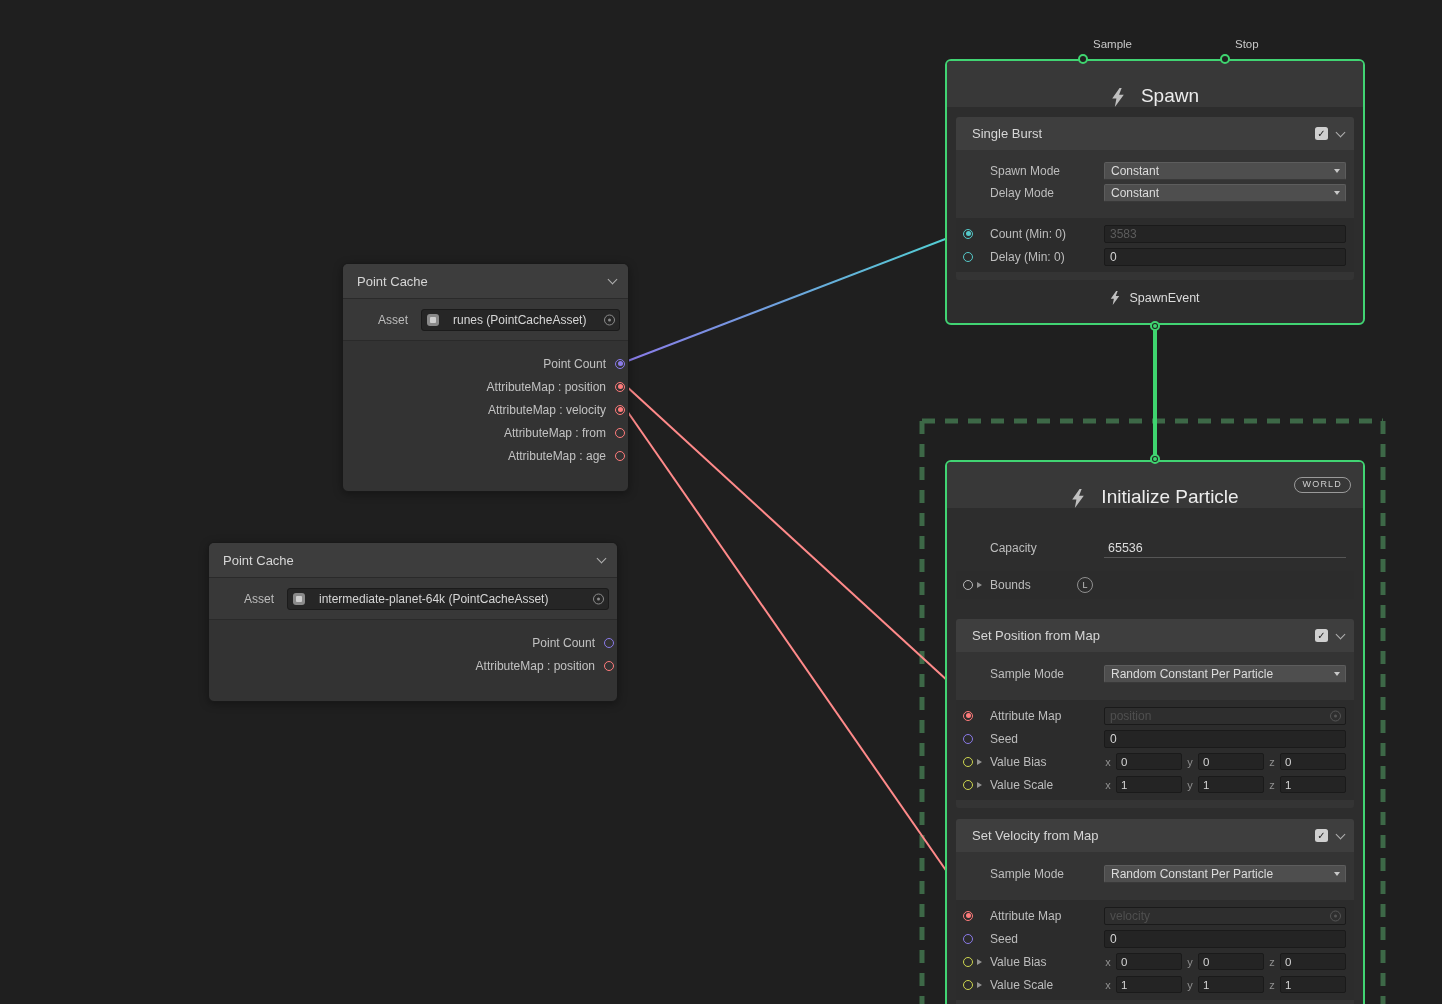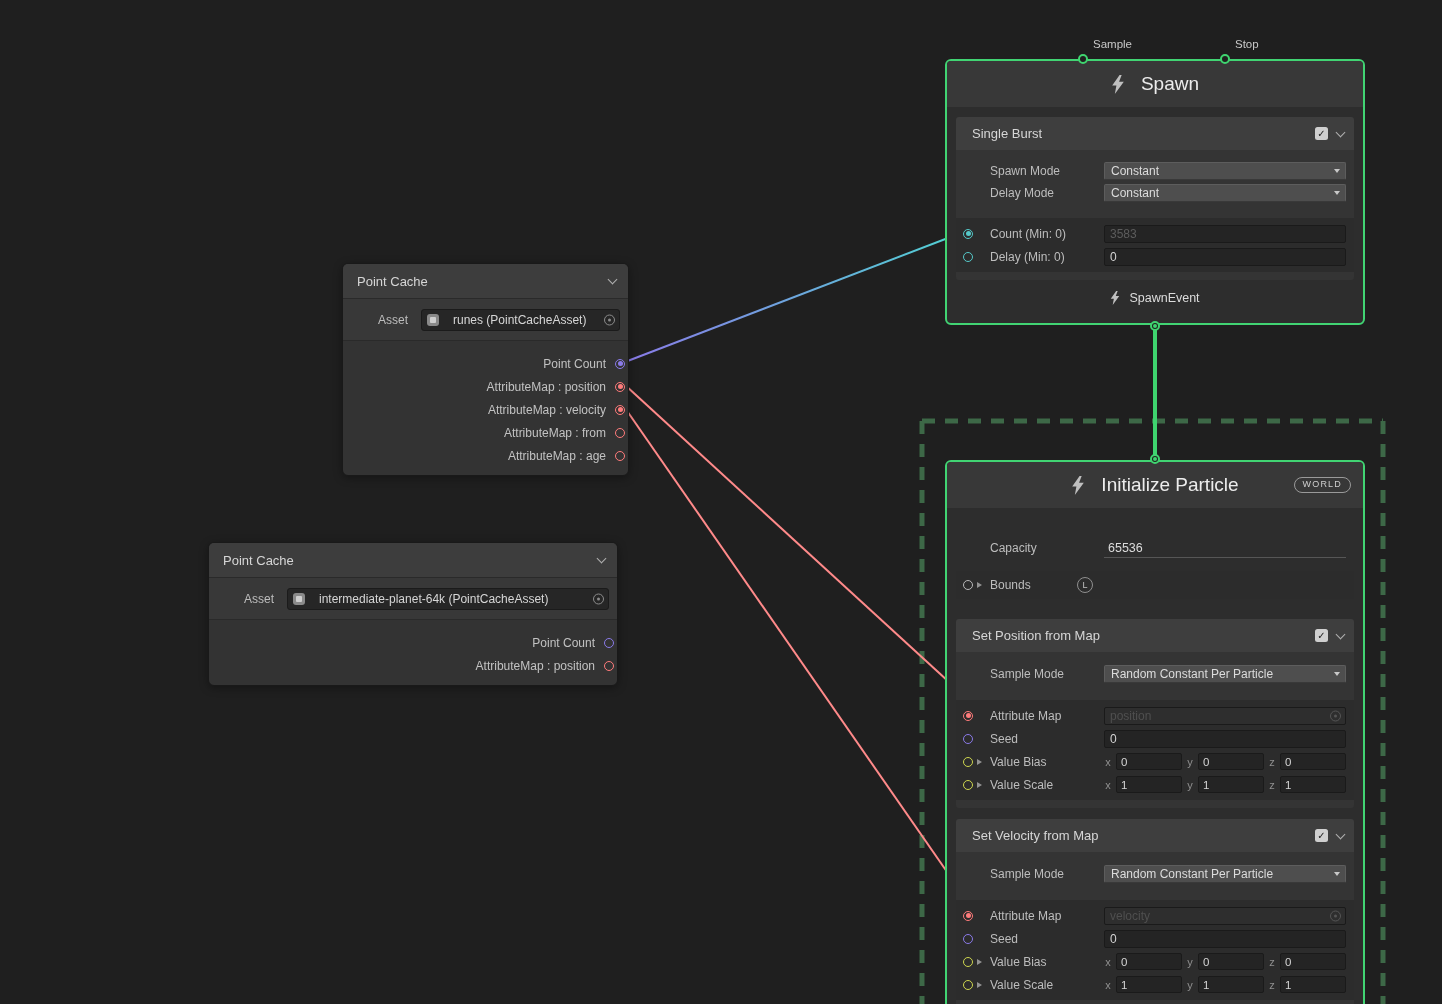--- a/index.html
+++ b/index.html
@@ -10,21 +10,21 @@
     font-family:"Liberation Sans", sans-serif;
     color:#c8c8c8;
   }
   svg.edges { position:absolute; left:0; top:0; z-index:1; }
 
   
   .vfx-node { position:absolute; z-index:2; background:#2d2d2d; border-radius:6px; }
   .vfx-node.selected { border:2px solid #41d473; }
   .titlebar {
     height:46px; background:#383838; border-radius:4px 4px 0 0;
-    display:flex; align-items:center; justify-content:center; gap:16px;
+    display:flex; align-items:flex-end; justify-content:center; gap:16px;
     font-size:19px; color:#ececec; position:relative;
   }
   .flow-label { position:absolute; top:-23px; font-size:11.5px; color:#c9c9c9; }
   .flow-port {
     position:absolute; width:10px; height:10px; border-radius:50%;
     border:2px solid var(--c,#41d473); background:#1f1f1f; z-index:3;
   }
   .flow-port.filled::after { content:""; position:absolute; inset:1px; border-radius:50%; background:var(--c,#41d473); }
 
   
@@ -116,21 +116,21 @@
   .pc-header .pc-title { flex:1; }
   .pc-asset-row { height:43px; background:#383838; border-top:1px solid #2a2a2a; border-bottom:1px solid #2a2a2a; display:flex; align-items:center; padding-left:35px; }
   .asset-label { flex:0 0 33px; font-size:12px; color:#bdbdbd; margin-right:10px; }
   .objfield-asset {
     flex:1; margin-right:8px; height:22px; background:#262626; border:1px solid #1b1b1b; border-radius:3px;
     display:flex; align-items:center; gap:14px; padding:0 22px 0 5px; position:relative;
     font-size:12px; color:#d6d6d6; white-space:nowrap; overflow:hidden;
   }
   .asset-icon { flex:0 0 12px; width:12px; height:12px; background:#8a8a8a; border-radius:3px; position:relative; }
   .asset-icon::after { content:""; position:absolute; inset:3px; background:#cfcfcf; border-radius:1px; }
-  .pc-outputs { padding:11px 0 8px; }
+  .pc-outputs { padding:11px 0 24px; }
   .outrow { position:relative; height:23px; display:flex; align-items:center; justify-content:flex-end; padding-right:22px; font-size:12px; color:#c2c2c2; }
 
   .bolt { flex:0 0 auto; display:flex; }
 </style>
 </head>
 <body>
 
 <svg class="edges" width="1442" height="1004" viewBox="0 0 1442 1004">
   <defs>
     <linearGradient id="gradCount" gradientUnits="userSpaceOnUse" x1="625" y1="362" x2="961" y2="233">

